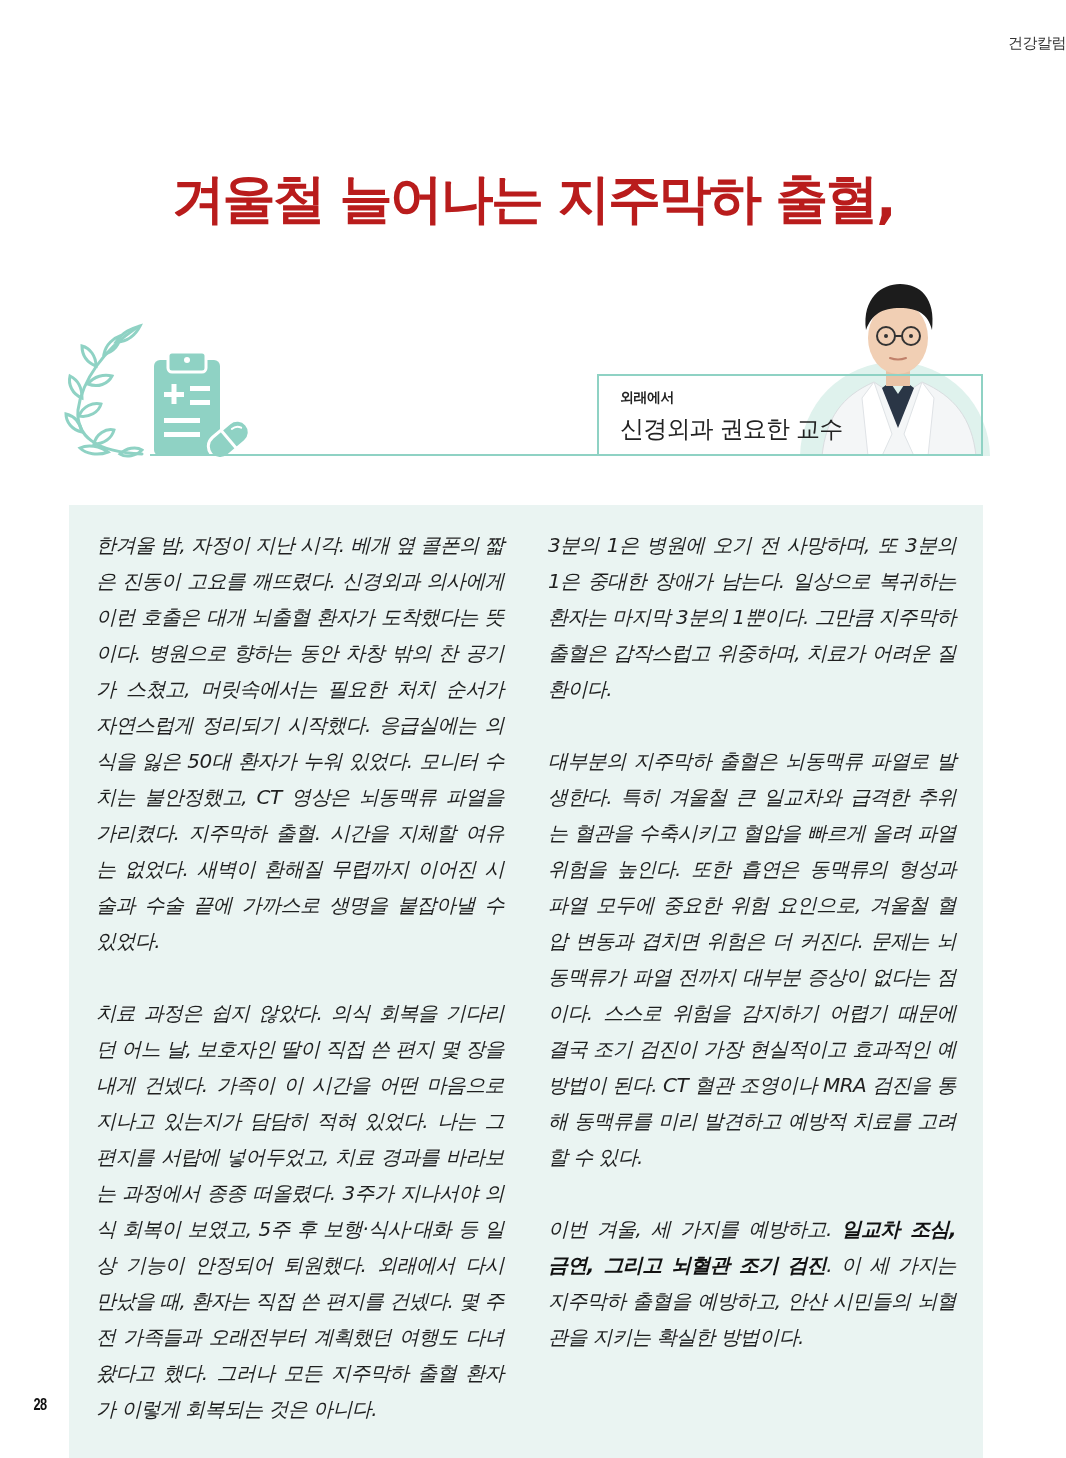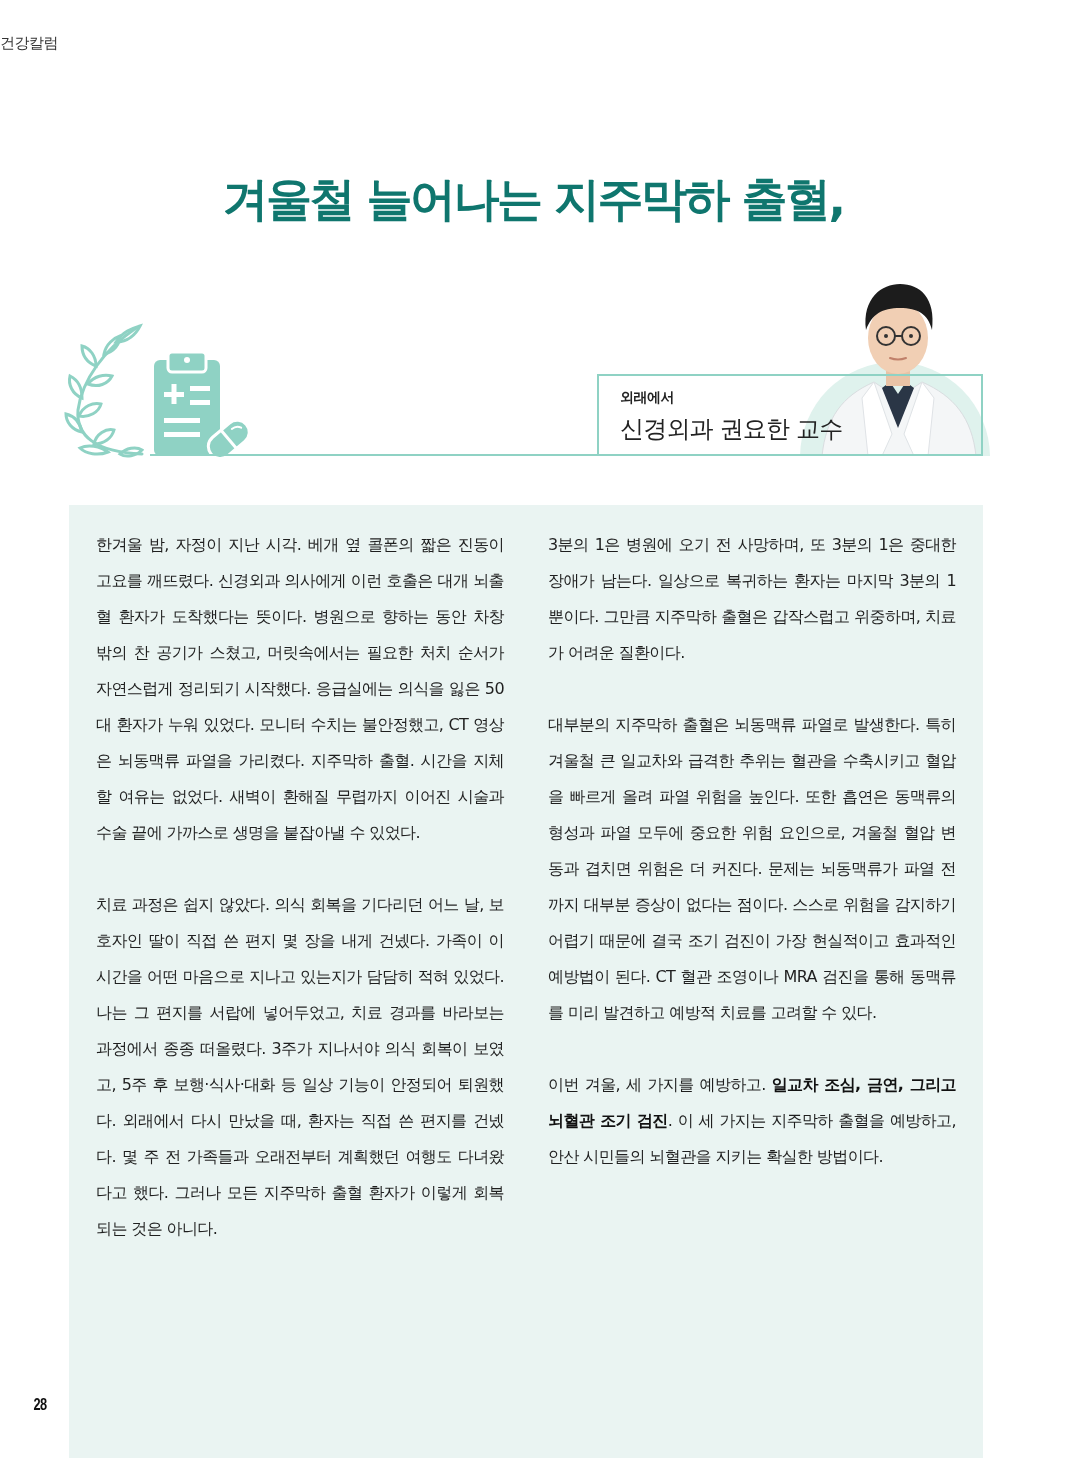--- a/index.html
+++ b/index.html
@@ -1,28 +1,28 @@
 <!DOCTYPE html>
 <html><head>
   <meta charset="utf-8">
   <style>
     * { box-sizing: border-box; margin: 0; padding: 0; }
     html, body { width: 1066px; height: 1458px; background: #ffffff; overflow: hidden; }
     body { position: relative; font-family: "DejaVu Sans", "Liberation Sans", sans-serif; color: #222; }
 
     .section-label {
-      position: absolute; top: 34px; left: 0; width: 1066px; text-align: left;
+      position: absolute; top: 34px; left: 0; width: 1066px; text-align: right;
       font-size: 15px; color: #333; letter-spacing: -0.5px;
     }
 
     .title {
       position: absolute; top: 170px; left: 0; width: 1066px; text-align: center;
       font-weight: bold; letter-spacing: -2.5px;
     }
-    .title .line1 { display: block; font-size: 46px; color: #0f766e; line-height: 58px; }
+    .title .line1 { display: block; font-size: 53px; color: #b91c1c; line-height: 58px; }
     .title .line2 { display: block; font-size: 46px; color: #119277; line-height: 60px; }
 
     .deco-wreath { position: absolute; left: 64px; top: 320px; width: 80px; height: 150px; }
     .deco-clipboard { position: absolute; left: 150px; top: 348px; width: 100px; height: 118px; }
 
     .baseline {
       position: absolute; left: 150px; top: 454px; width: 834px; height: 2px; background: #8fd2c4;
     }
 
     .author-box {
@@ -40,22 +40,22 @@
     .author-name {
       position: absolute; left: 620px; top: 413px; font-size: 24px; font-weight: normal; color: #222;
       z-index: 4; letter-spacing: -0.8px;
     }
     .portrait { position: absolute; left: 812px; top: 278px; width: 172px; height: 178px; z-index: 2; }
 
     .body-panel {
       position: absolute; left: 69px; top: 505px; width: 914px; height: 953px; background: #eaf4f2;
     }
     .col {
-      position: absolute; top: 527px; width: 408px; font-size: 16px; line-height: 36px;
-      color: #1f1f1f; text-align: justify; letter-spacing: -0.6px;
+      position: absolute; top: 527px; width: 408px; font-size: 20px; line-height: 36px;
+      color: #1f1f1f; text-align: justify; letter-spacing: -0.6px; font-style: italic;
     }
     .col.left { left: 96px; }
     .col.right { left: 548px; }
     .col p { margin-bottom: 36px; }
     .col p.last { margin-bottom: 12px; }
     .col b { font-weight: bold; color: #111; }
 
     .page-number {
       position: absolute; left: 32px; top: 1396px; font-size: 16px; font-weight: bold; color: #111;
       font-family: "Liberation Sans", sans-serif; letter-spacing: -1px; transform: scaleX(0.8);

